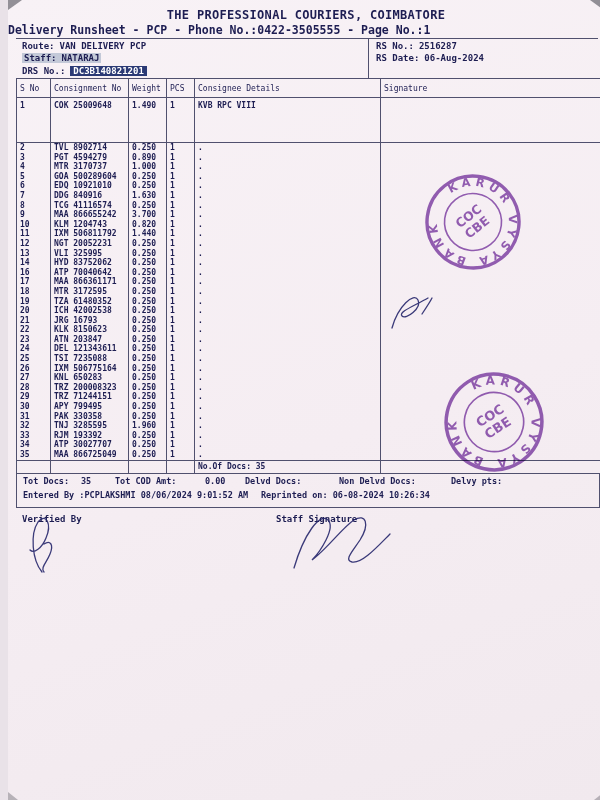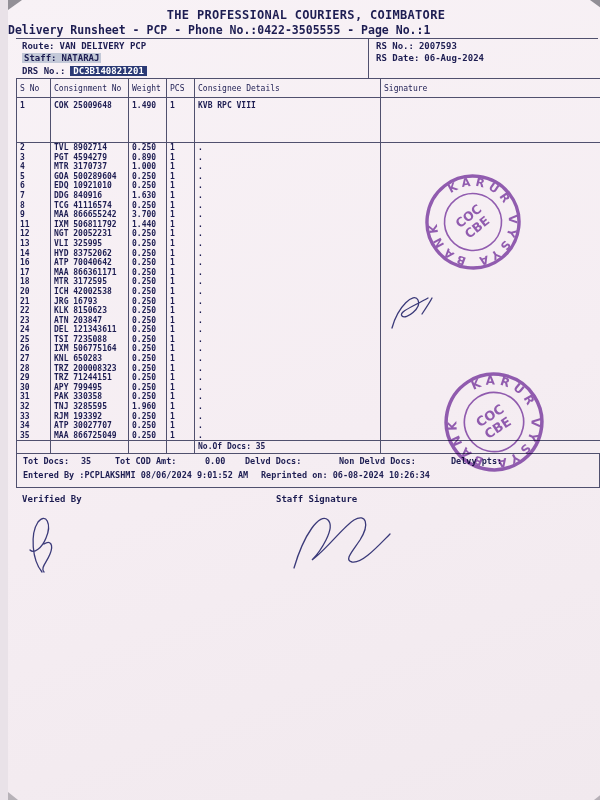--- a/index.html
+++ b/index.html
@@ -92,21 +92,21 @@
 
   <div class="title">THE PROFESSIONAL COURIERS, COIMBATORE</div>
   <div class="subtitle">Delivery Runsheet - PCP - Phone No.:0422-3505555 - Page No.:1</div>
 
   <div class="meta">
     <div class="vline"></div>
     <span class="row m-route">
       <span class="lab">Route:</span><span>VAN DELIVERY PCP</span>
     </span>
     <span class="row m-rsno">
-      <span class="lab">RS No.:</span><span>2007593</span>
+      <span class="lab">RS No.:</span><span>2516287</span>
     </span>
     <span class="row m-staff">
       <span class="hl-grey"><span class="lab">Staff:</span><span>NATARAJ</span></span>
     </span>
     <span class="row m-rsdate">
       <span class="lab">RS Date:</span><span>06-Aug-2024</span>
     </span>
     <span class="row m-drs">
       <span class="lab">DRS No.:</span><span class="hl-navy">DC3B140821201</span>
     </span>
@@ -199,20 +199,28 @@
           </tr>
           <tr>
             <td>9</td>
             <td>MAA 866655242</td>
             <td>3.700</td>
             <td>1</td>
             <td>.</td>
             <td></td>
           </tr>
           <tr>
+            <td>10</td>
+            <td>KLM 1204743</td>
+            <td>0.820</td>
+            <td>1</td>
+            <td>.</td>
+            <td></td>
+          </tr>
+          <tr>
             <td>11</td>
             <td>IXM 506811792</td>
             <td>1.440</td>
             <td>1</td>
             <td>.</td>
             <td></td>
           </tr>
           <tr>
             <td>12</td>
             <td>NGT 20052231</td>
@@ -249,20 +257,28 @@
             <td>17</td>
             <td>MAA 866361171</td>
             <td>0.250</td>
             <td>1</td>
             <td>.</td>
             <td></td>
           </tr>
           <tr>
             <td>18</td>
             <td>MTR 3172595</td>
+            <td>0.250</td>
+            <td>1</td>
+            <td>.</td>
+            <td></td>
+          </tr>
+          <tr>
+            <td>19</td>
+            <td>TZA 61480352</td>
             <td>0.250</td>
             <td>1</td>
             <td>.</td>
             <td></td>
           </tr>
           <tr>
             <td>20</td>
             <td>ICH 42002538</td>
             <td>0.250</td>
             <td>1</td>

